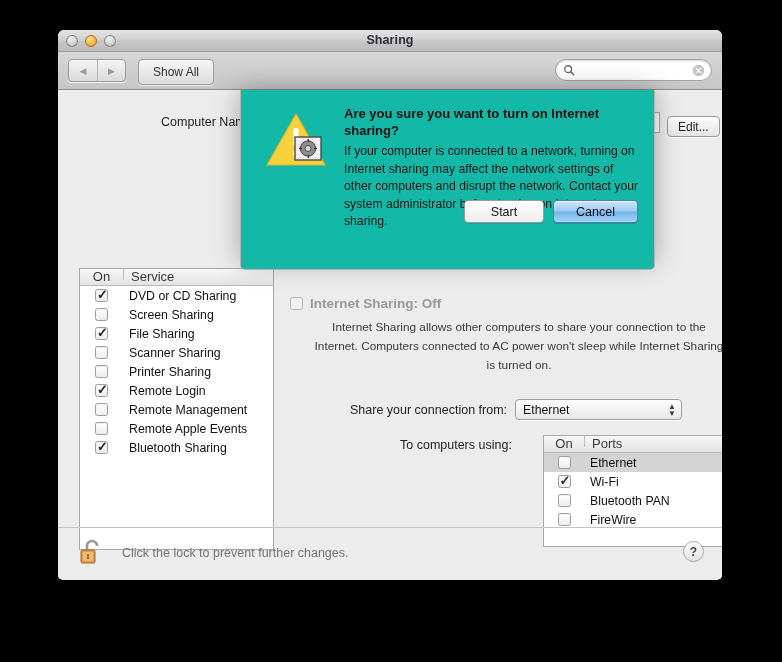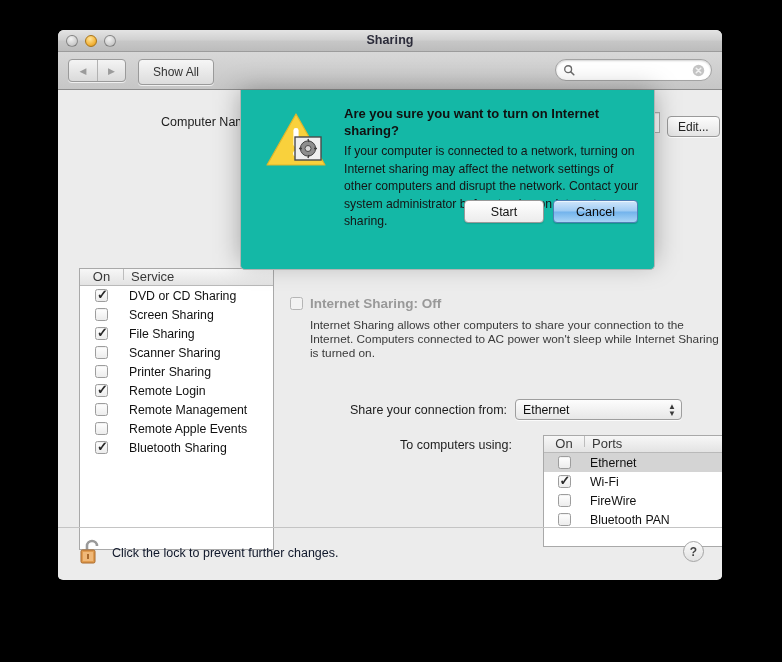--- a/index.html
+++ b/index.html
@@ -177,21 +177,21 @@
   #isharing-head { display: flex; align-items: center; height: 18px; }
   #isharing-cb {
     width: 13px; height: 13px; margin-right: 7px;
     border: 1px solid #b5b5b5; border-radius: 2.5px;
     background: #f2f2f2;
   }
   #isharing-title { font-size: 13.5px; font-weight: bold; color: #5b5b5b; }
   #isharing-desc {
     margin: 6px 0 0 20px;
     width: 418px;
-    font-size: 11.8px; color: #3a3a3a; line-height: 14px;
+    font-size: 11.8px; color: #3a3a3a; line-height: 19px; text-align: center;
   }
   #from-row {
     position: absolute; left: 60px; top: 105px;
     display: flex; align-items: center;
   }
   #from-label { font-size: 12.5px; color: #1d1d1d; margin-right: 8px; }
   #from-select {
     width: 167px; height: 21px;
     border: 1px solid #9e9e9e; border-radius: 4px;
     background: linear-gradient(to bottom, #fdfdfd, #e7e7e7);
@@ -222,21 +222,21 @@
     box-shadow: 0 1px 0 rgba(255,255,255,0.8);
     font-size: 12.3px; color: #1d1d1d;
   }
 
   
   #footer {
     position: absolute; left: 0; right: 0; bottom: 0; height: 52px;
     border-top: 1px solid #c4c4c4;
   }
   #lock-icon { position: absolute; left: 21px; top: 10px; width: 26px; height: 28px; }
-  #lock-text { position: absolute; left: 54px; top: 18px; font-size: 12.5px; color: #0f172a; }
+  #lock-text { position: absolute; left: 64px; top: 18px; font-size: 12.5px; color: #737373; }
   #help-button {
     position: absolute; right: 18px; top: 13px;
     width: 21px; height: 21px; border-radius: 50%;
     border: 1px solid #a5a5a5;
     background: linear-gradient(to bottom, #fbfbfb, #e2e2e2);
     display: flex; align-items: center; justify-content: center;
     font-size: 12px; font-weight: bold; color: #444;
   }
 
   
@@ -430,27 +430,27 @@
               <div class="listrow">
                 <div class="cbcell">
                   <div class="cbox checked"></div>
                 </div>
                 <div class="rowlabel">Wi-Fi</div>
               </div>
               <div class="listrow">
                 <div class="cbcell">
                   <div class="cbox"></div>
                 </div>
-                <div class="rowlabel">FireWire</div>
+                <div class="rowlabel">Bluetooth PAN</div>
               </div>
               <div class="listrow">
                 <div class="cbcell">
                   <div class="cbox"></div>
                 </div>
-                <div class="rowlabel">Bluetooth PAN</div>
+                <div class="rowlabel">FireWire</div>
               </div>
             </div>
         </div>
       </div>
 
       <div id="wifi-options">Wi-Fi Options...</div>
     </div>
 
     <div id="footer">
       <svg id="lock-icon" viewBox="0 0 26 28">

